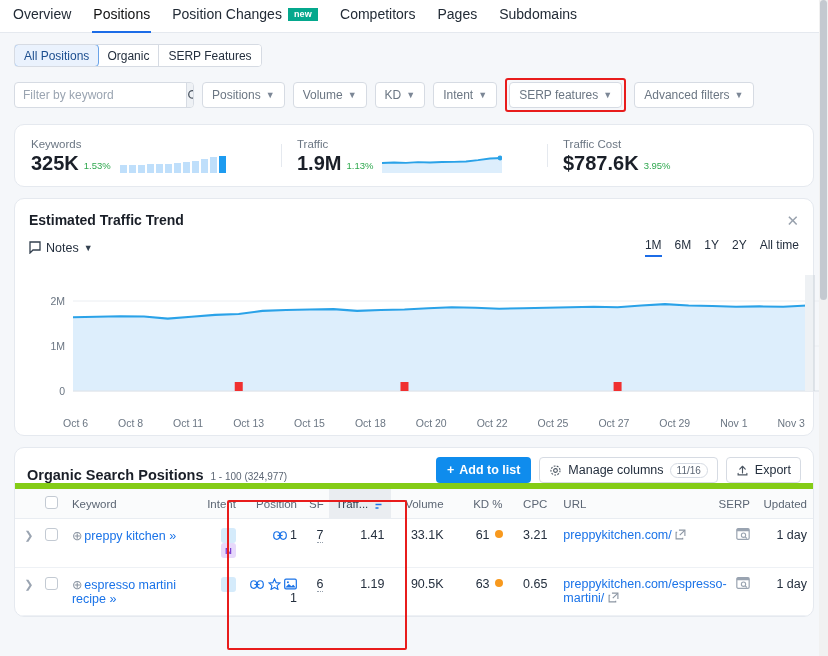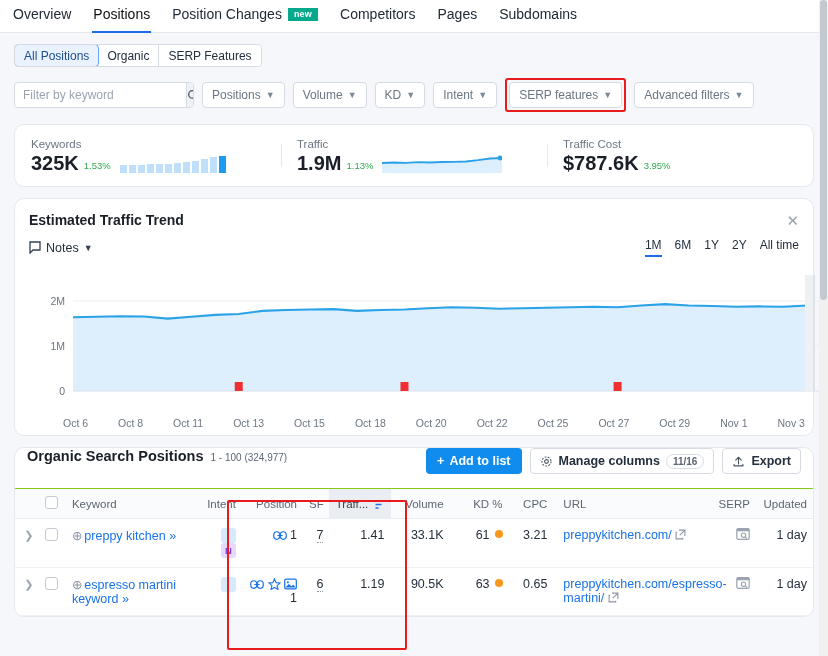--- a/index.html
+++ b/index.html
@@ -130,38 +130,38 @@
   .plot { position: relative; height: 140px; margin: 16px 10px 0 10px; }
   .plot svg { display: block; }
   .xaxis {
     display: flex; justify-content: space-between;
     margin: 4px 8px 0 48px; font-size: 10.5px; color: #6b7683;
   }
 
   
   .tablecard { margin: 11px 14px 0 14px; overflow: hidden; }
   .table-head {
-    display: flex; align-items: flex-start; justify-content: space-between;
-    padding: 0 12px; height: 41px; border-bottom: 1px solid #84cc16;
+    display: flex; align-items: flex-end; justify-content: space-between;
+    padding: 0 12px; height: 41px; border-bottom: 6px solid #84cc16;
   }
   .tt { display: flex; align-items: baseline; gap: 7px; }
   .tt .t1 { font-size: 14.5px; font-weight: bold; color: #1a1f28; }
   .tt .t2 { font-size: 10px; color: #5c6674; }
   .thead-actions { display: flex; align-items: center; gap: 8px; }
   .btn-primary {
     display: inline-flex; align-items: center; gap: 5px;
     background: #0f8ced; color: #fff; border: none; border-radius: 4px;
     height: 26px; padding: 0 11px; font-size: 12.5px; font-weight: bold;
     cursor: pointer; font-family: "Liberation Sans", sans-serif;
   }
   .btn-ghost {
     display: inline-flex; align-items: center; gap: 6px;
     background: #fff; border: 1px solid #d6dbe3; border-radius: 4px;
     height: 26px; padding: 0 9px; font-size: 12.5px; color: #242f3e;
-    cursor: pointer; font-family: "Liberation Sans", sans-serif; font-weight: bold;
+    cursor: pointer; font-family: "Liberation Sans", sans-serif;
   }
   .count-chip {
     border: 1px solid #d6dbe3; border-radius: 10px; font-size: 10px;
     padding: 1px 6px; color: #5c6674;
   }
 
   table.grid { width: 100%; border-collapse: collapse; table-layout: fixed; }
   table.grid th {
     font-size: 11.5px; font-weight: normal; color: #5c6674;
     padding: 7px 6px; text-align: right; background: #fafbfc;
@@ -507,21 +507,21 @@
                 </svg>
             </span>
           </td>
           <td>1 day</td>
         </tr>
 
         <tr>
           <td><span class="chev-cell">❯</span></td>
           <td class="left"><span class="ck"></span></td>
           <td class="left">
-            <span style="color:#8b95a2;margin-right:2px">⊕</span><a class="kw-link">espresso martini keyword</a>
+            <span style="color:#8b95a2;margin-right:2px">⊕</span><a class="kw-link">espresso martini recipe</a>
             <span style="color:#1a73e8">»</span>
           </td>
           <td>
             <span class="intent I">I</span>
           </td>
           <td>
             <span class="feat-ic">
               <svg width="14" height="11" viewBox="0 0 16 11">
                   <rect x="0.8" y="1.2" width="7" height="8.6" rx="4.3" fill="none" stroke="#1a73e8" stroke-width="1.4"></rect>
                   <rect x="8.2" y="1.2" width="7" height="8.6" rx="4.3" fill="none" stroke="#1a73e8" stroke-width="1.4"></rect>

